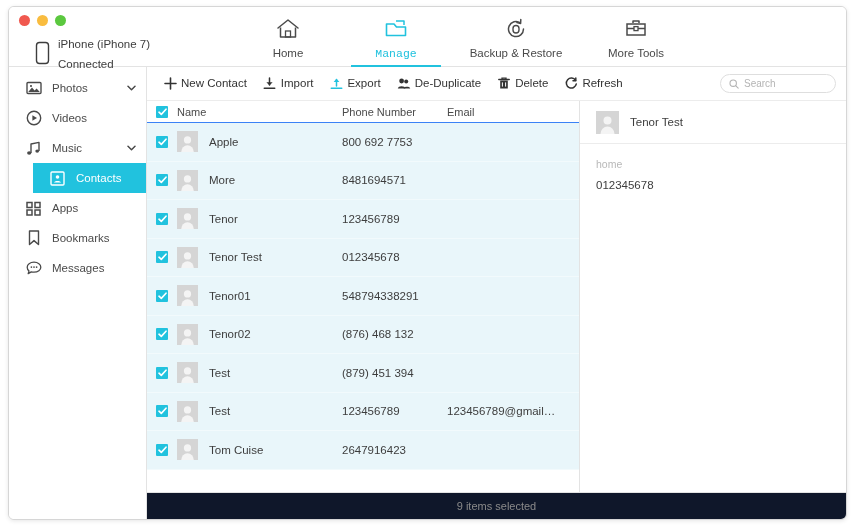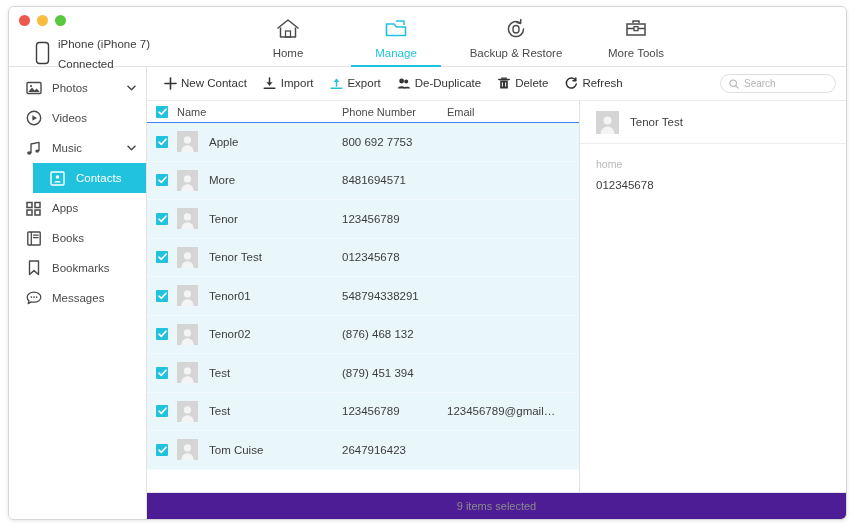--- a/index.html
+++ b/index.html
@@ -82,21 +82,21 @@
     cursor: pointer;
     position: relative;
   }
   .navtab .tab-ico { height: 26px; display:flex; align-items:center; justify-content:center; }
   .navtab .tab-label {
     font-size: 11.5px;
     color: #4a4a4a;
     margin-top: 5px;
     white-space: nowrap;
   }
-  .navtab.active .tab-label { color: #21c2de; }
+  .navtab.active .tab-label { color: #21c2de; font-family: Liberation Mono, monospace; }
   .navtab.active::after {
     content: "";
     position: absolute;
     left: 9px; right: 9px; bottom: 0;
     height: 2px;
     background: #21c2de;
   }
   .navtab.wide { width: 132px; }
 
   
@@ -286,21 +286,21 @@
   .detail-name { font-size: 11.5px; color: #3d3d3d; }
   .detail-body { padding: 14px 16px 0 16px; }
   .detail-label { font-size: 10.5px; color: #b8b8b8; margin-bottom: 9px; }
   .detail-value { font-size: 11.5px; color: #3d3d3d; }
 
   
   .statusbar {
     height: 27px;
     flex: 0 0 27px;
     border-top: 1px solid #e3e3e3;
-    background: #4c1d95;
+    background: #0f172a;
     display: flex;
     align-items: center;
     justify-content: center;
   }
   .statusbar .st-text { font-size: 11px; color: #8a8a8a; }
 </style>
 </head>
 <body>
 
 <div id="app">
@@ -439,31 +439,20 @@
             <rect x="1" y="1.5" width="5" height="5" fill="none" stroke="#4a4a4a" stroke-width="1.5"></rect>
             <rect x="9" y="1.5" width="5" height="5" fill="none" stroke="#4a4a4a" stroke-width="1.5"></rect>
             <rect x="1" y="9" width="5" height="5" fill="none" stroke="#4a4a4a" stroke-width="1.5"></rect>
             <rect x="9" y="9" width="5" height="5" fill="none" stroke="#4a4a4a" stroke-width="1.5"></rect>
           </svg>
         </span>
         <span class="s-label">Apps</span>
         <span class="s-chev"></span>
       </div>
 
-      <div class="side-item">
-        <span class="s-ico">
-          <svg width="14" height="15" viewBox="0 0 14 15">
-            <rect x="0.8" y="1" width="12.4" height="13" rx="0.8" fill="none" stroke="#4a4a4a" stroke-width="1.4"></rect>
-            <line x1="4.3" y1="1" x2="4.3" y2="14" stroke="#4a4a4a" stroke-width="1.3"></line>
-            <path d="M6.4 4.2 H11.2 M6.4 6.6 H11.2" stroke="#4a4a4a" stroke-width="1.2" stroke-linecap="round"></path>
-          </svg>
-        </span>
-        <span class="s-label">Books</span>
-        <span class="s-chev"></span>
-      </div>
 
       <div class="side-item">
         <span class="s-ico">
           <svg width="12" height="16" viewBox="0 0 12 16">
             <path d="M1.5 1 H10.5 V14.5 L6 10.6 L1.5 14.5 Z" fill="none" stroke="#4a4a4a" stroke-width="1.4" stroke-linejoin="round"></path>
           </svg>
         </span>
         <span class="s-label">Bookmarks</span>
         <span class="s-chev"></span>
       </div>

